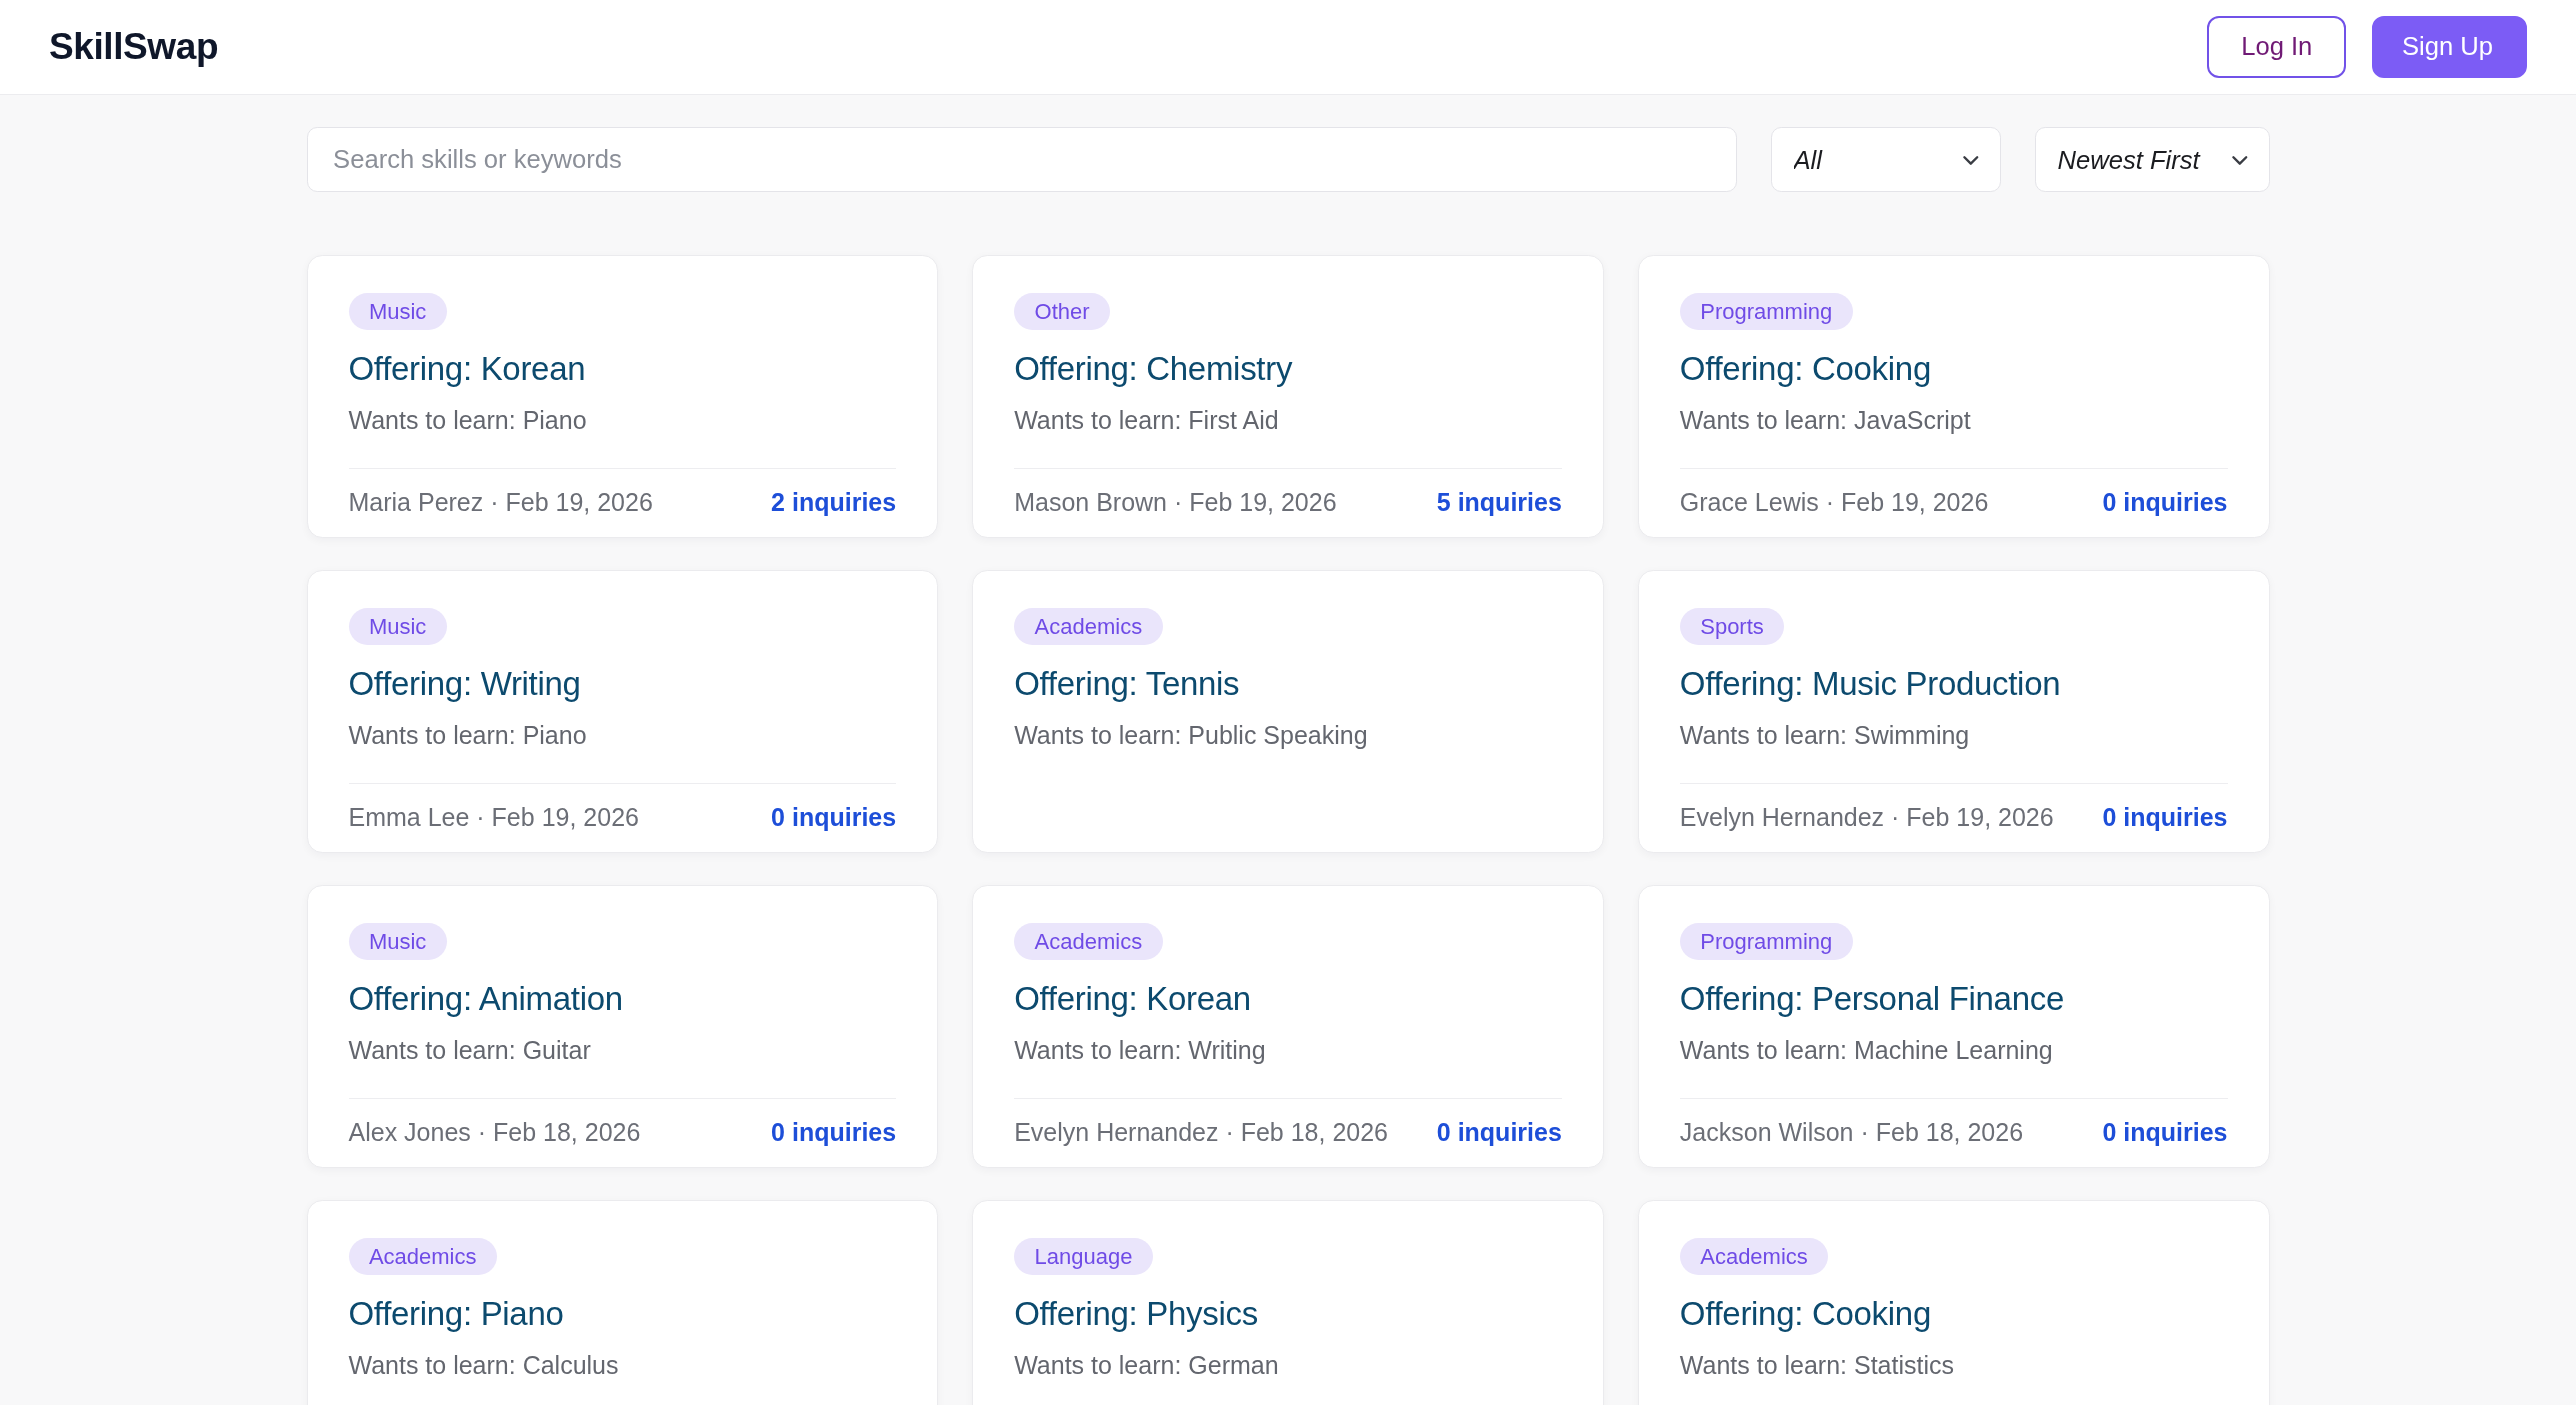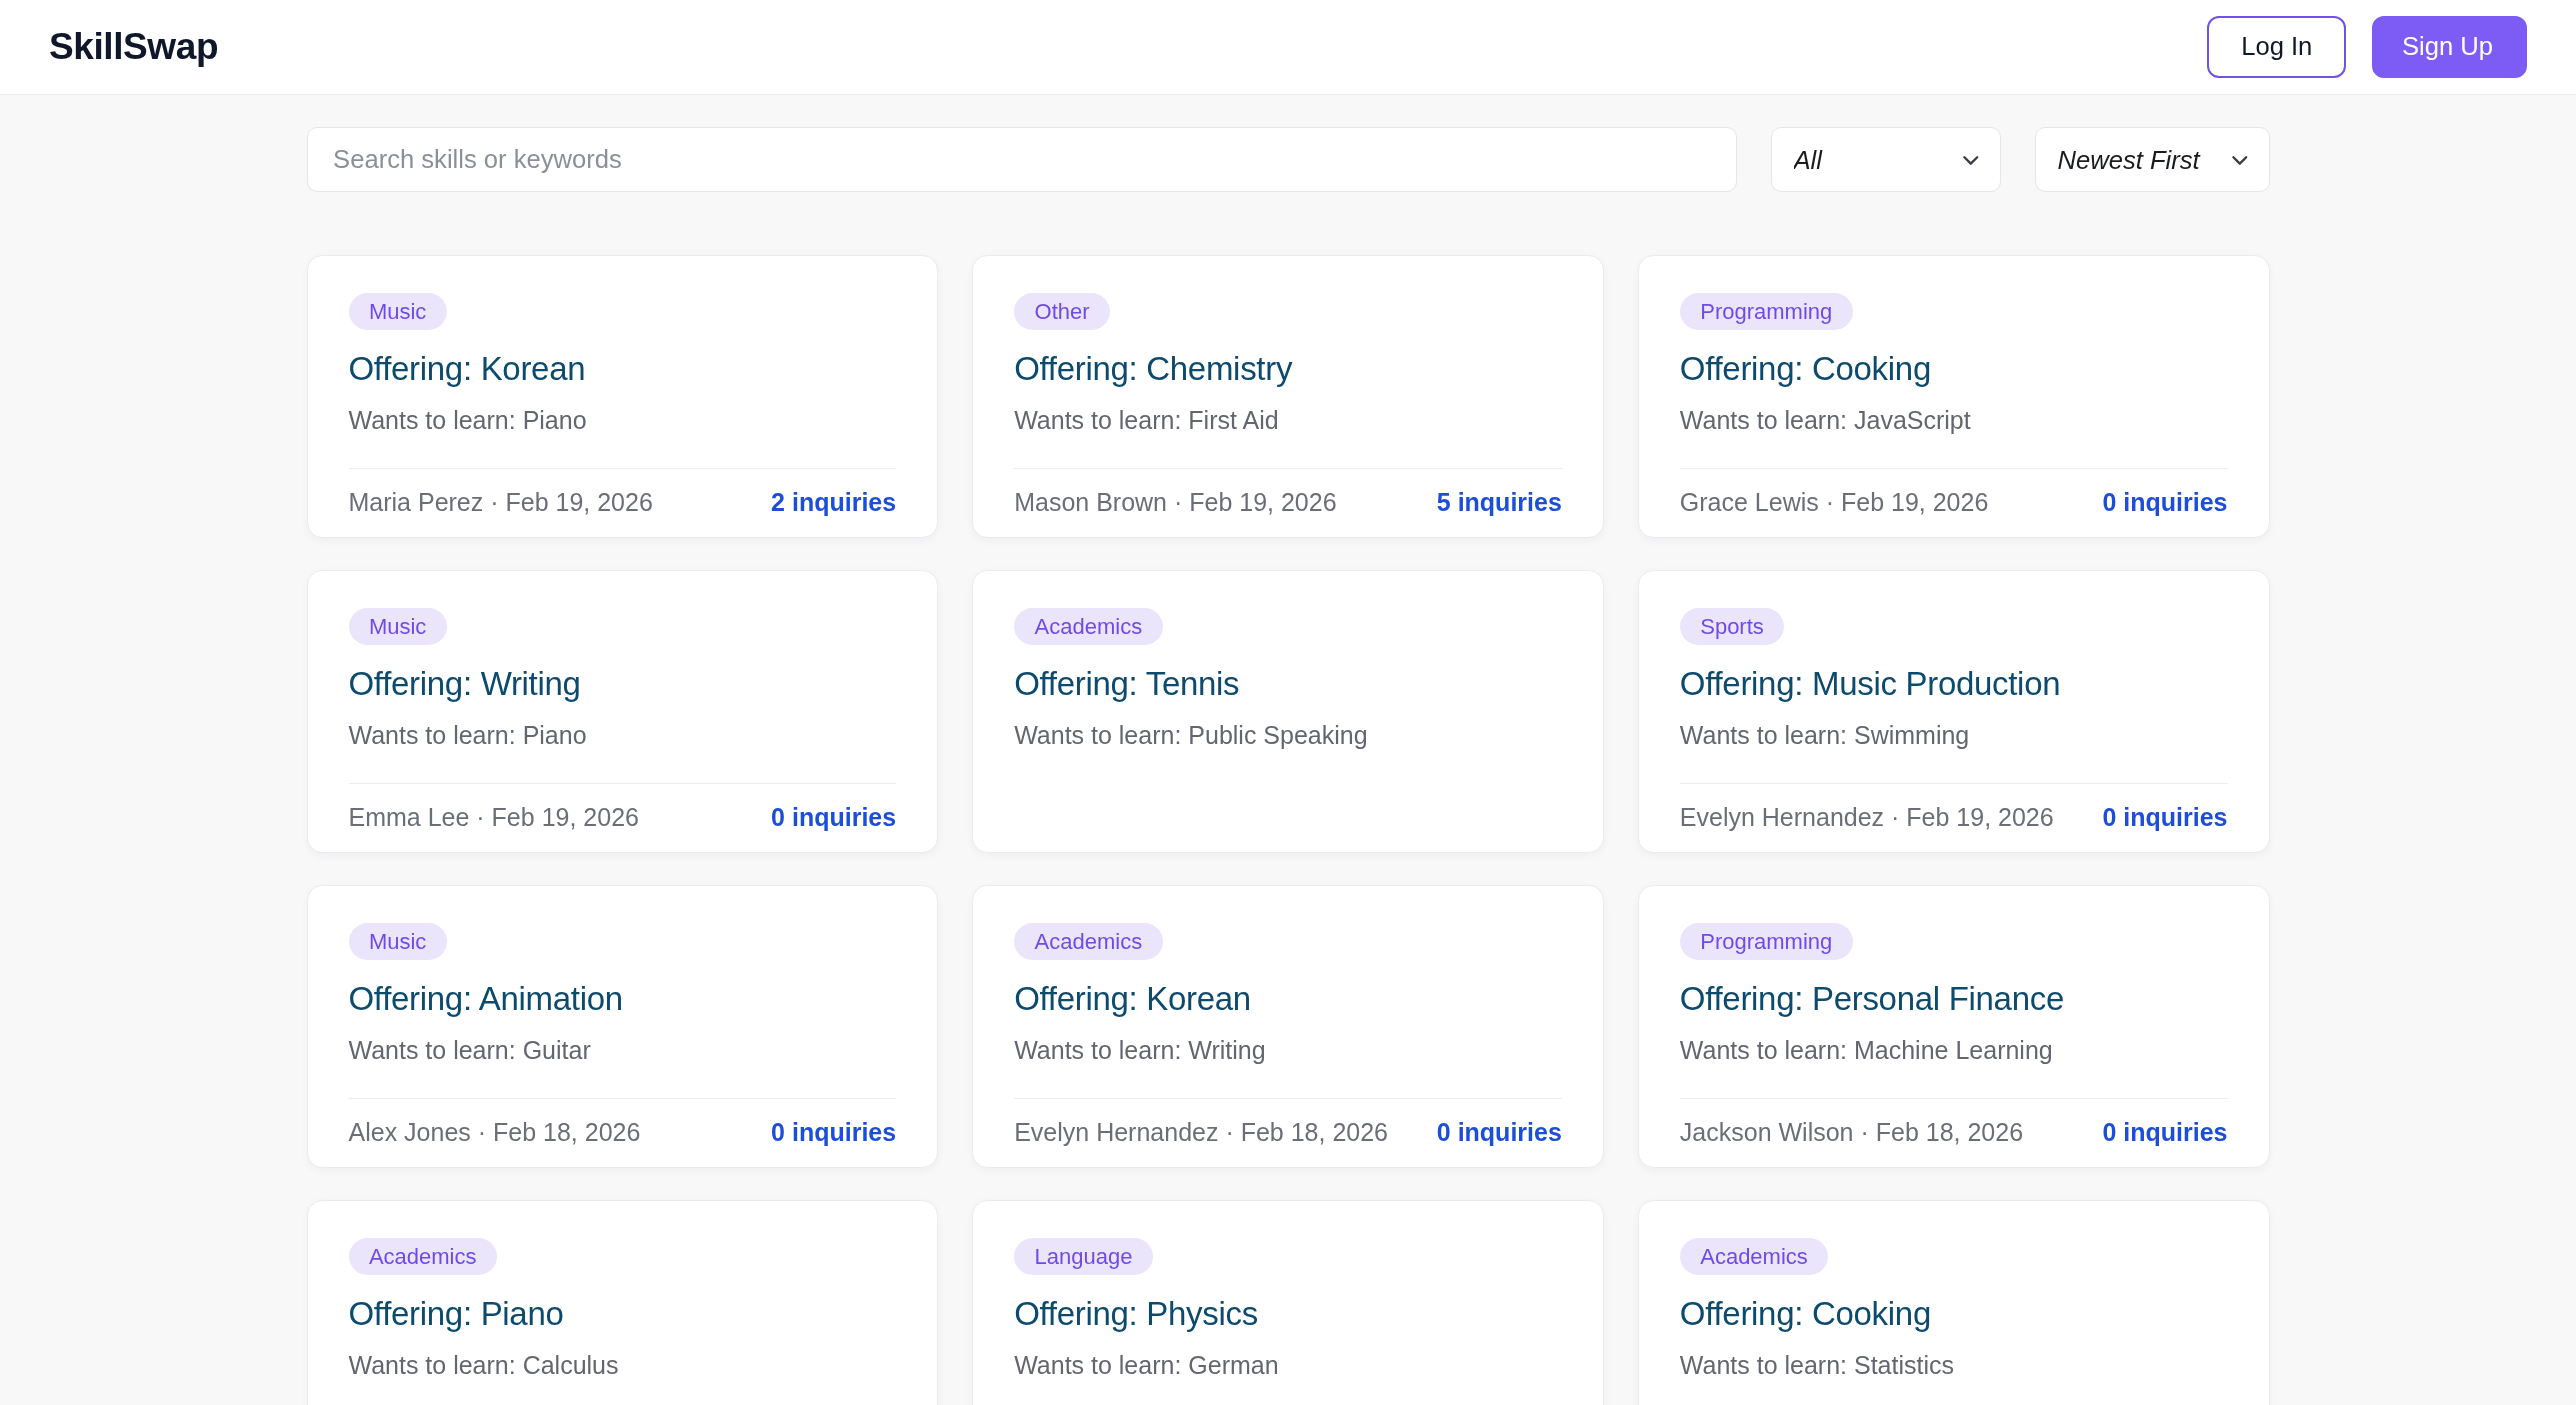--- a/index.html
+++ b/index.html
@@ -32,21 +32,21 @@
     font-size: 25.6px;
     line-height: 1;
     padding: 16px 32px;
     border-radius: 12px;
     cursor: pointer;
     font-weight: 500;
   }
   .btn-outline {
     background: #ffffff;
     border: 2.6px solid #7152e8;
-    color: #0f172a;
+    color: #701a75;
   }
   .btn-solid {
     background: #7c5cf5;
     border: 2.6px solid #7c5cf5;
     color: #ffffff;
     padding-left: 28px;
   }
   
   .main {
     width: 1963px;

